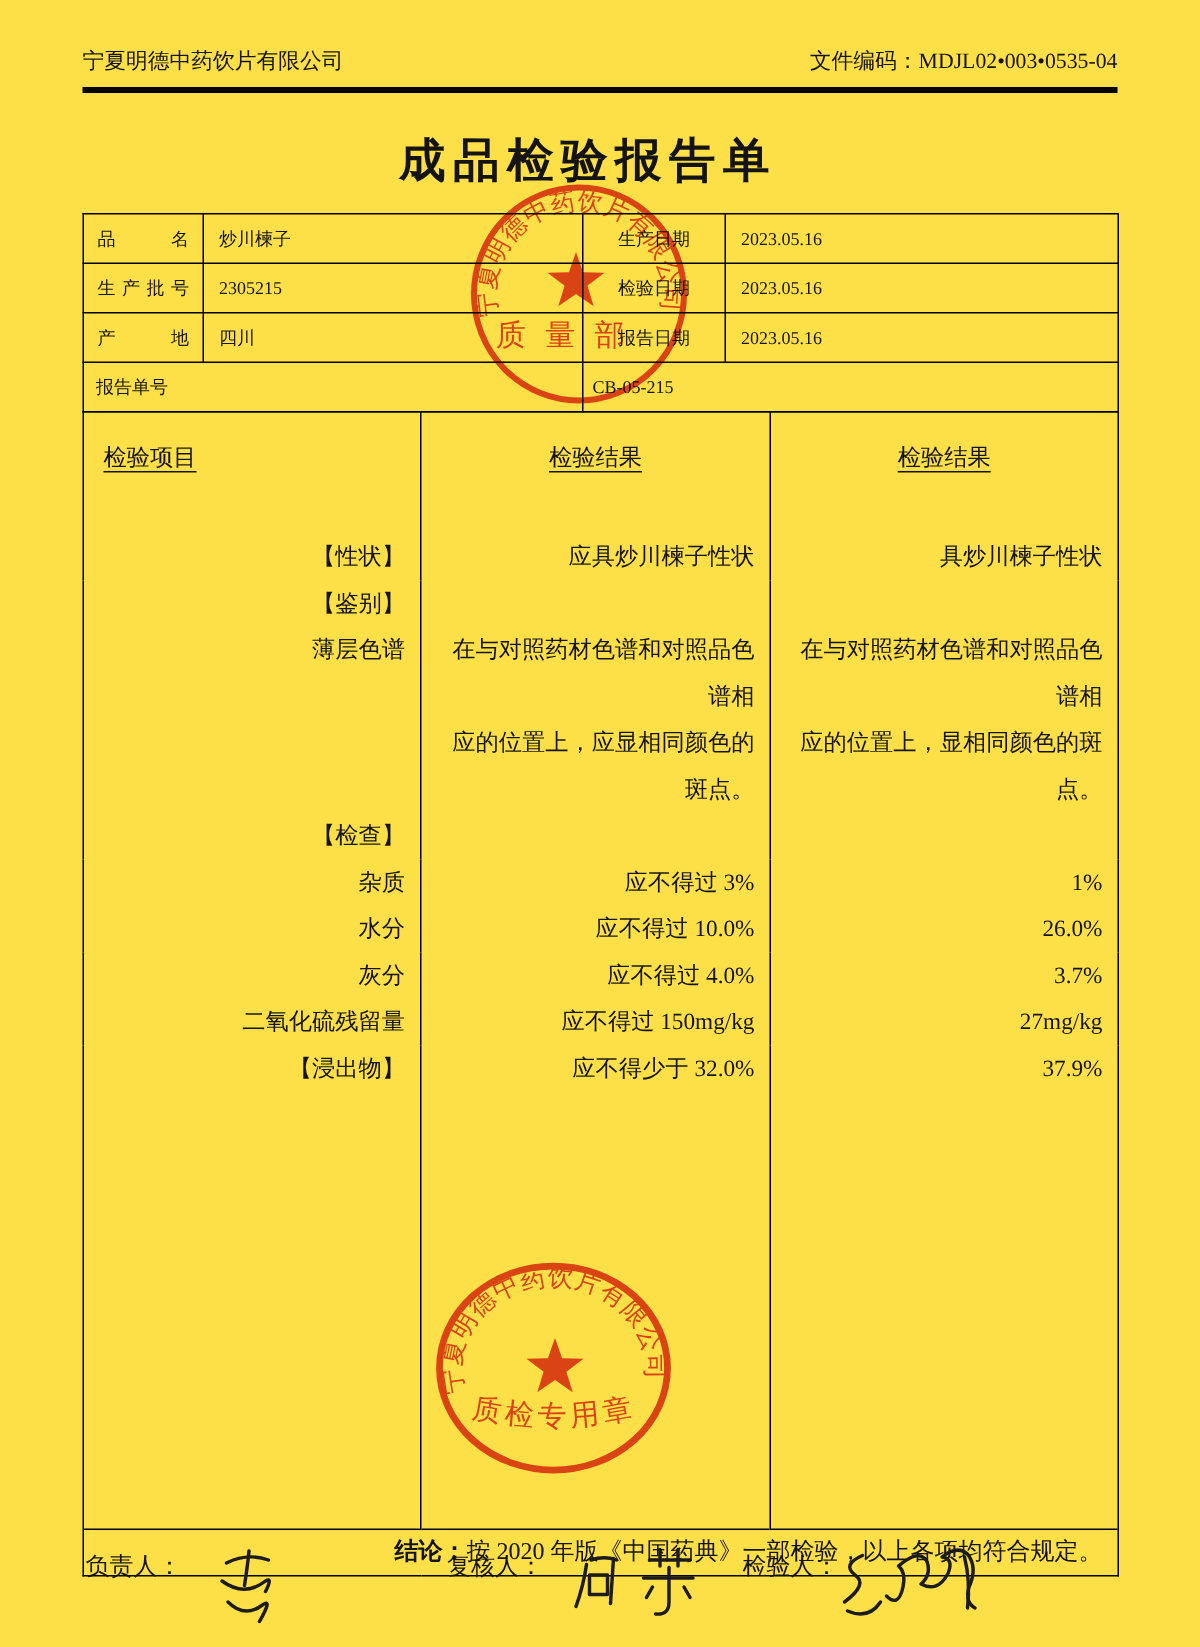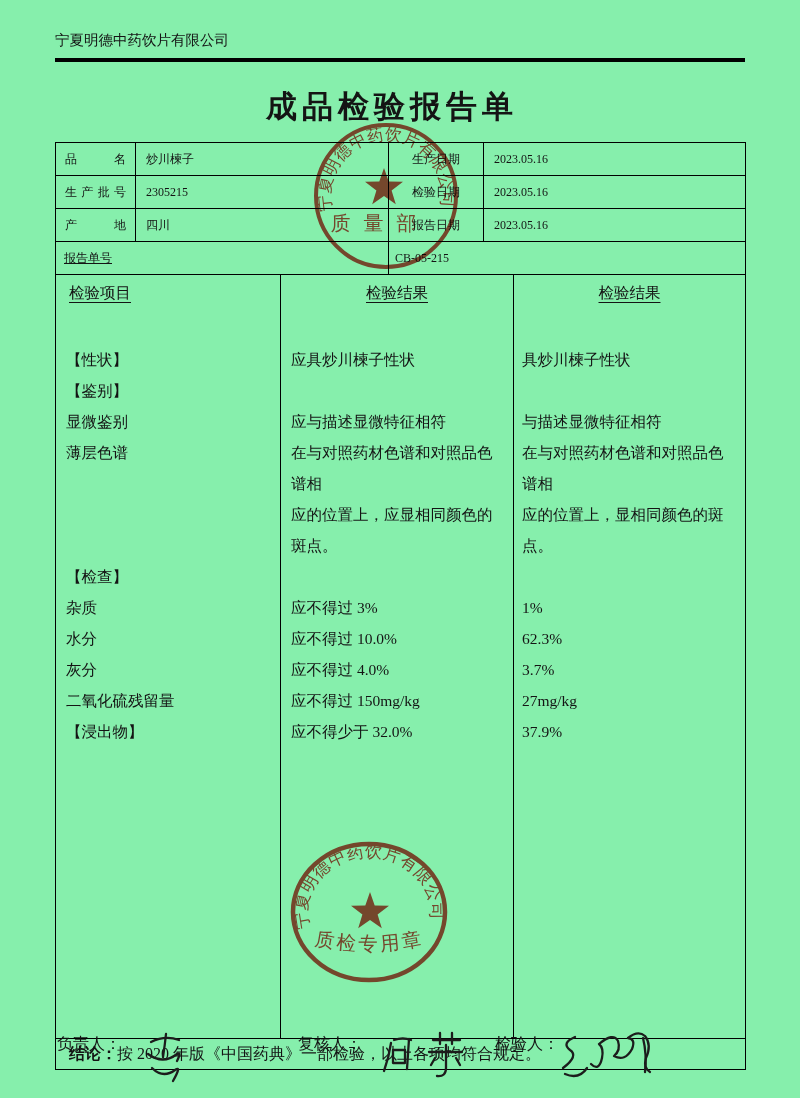--- a/index.html
+++ b/index.html
@@ -1,44 +1,44 @@
 <!DOCTYPE html>
 <html><head>
 <meta charset="utf-8">
 <style>
   html,body{margin:0;padding:0;background:#888;}
   .page{
-    position:relative;width:800px;height:1098px;background:#86efac;
+    position:relative;width:800px;height:1098px;background:#fde047;
     font-family:"Liberation Serif","DejaVu Serif",serif;color:#141414;
     overflow:hidden;margin:0 auto;
   }
   
   .hdr{position:absolute;left:55px;top:31px;width:690px;display:flex;
        justify-content:space-between;font-size:14.5px;}
   .hdr-rule{position:absolute;left:55px;top:58px;width:690px;height:4px;background:#000;}
   .title{position:absolute;left:0;top:86px;width:784px;text-align:center;
          font-size:31px;font-weight:bold;letter-spacing:5px;}
   
   table{border-collapse:collapse;table-layout:fixed;}
   .info-table{position:absolute;left:55px;top:142px;width:690px;font-size:12px;}
   .info-table td{border:1px solid #000;height:32px;padding:0 9px;overflow:hidden;}
   .info-table td.lbl{text-align:justify;text-align-last:justify;}
   .info-table td.dlbl{text-align:center;padding:0 4px;}
   .info-table td.val{padding-left:10px;}
-  .info-table td.rlbl{text-align:left;padding-left:8px;text-decoration:underline;}
+  .info-table td.rlbl{text-align:left;padding-left:8px;}
   .info-table td.rval{padding-left:6px;}
   
   .result-table{position:absolute;left:55px;top:274px;width:690px;font-size:15.5px;}
   .result-table th{border:1px solid #000;border-bottom:none;height:46px;
-       vertical-align:top;padding-top:8px;font-weight:normal;
+       vertical-align:top;padding-top:20px;font-weight:normal;
        text-decoration:underline;text-underline-offset:4px;}
   .result-table th.c1{text-align:left;padding-left:13px;}
   .result-table td{border-left:1px solid #000;border-right:1px solid #000;
        border-top:none;border-bottom:none;vertical-align:top;line-height:31px;
-       padding:0 10px;white-space:pre-line;overflow:hidden;}
+       padding:0 10px;white-space:pre-line;overflow:hidden;text-align:right;}
   .result-table td.c3{padding-left:8px;}
   tr.rt-spacer td{height:14px;}
   tr.rt-line td{height:31px;}
   tr.rt-tlc td{height:93px;margin-top:43px;}
   tr.rt-filler td{height:291px;}
   td.concl{border:1px solid #000;height:30px;line-height:30px;
        padding-left:13px;font-size:16px;white-space:normal;}
   
   .sig-row{position:absolute;left:55px;top:1028px;width:700px;height:64px;font-size:16px;}
   .sig-label{position:absolute;top:6px;}
@@ -51,20 +51,21 @@
   .stamp text{fill:currentColor;font-family:"Liberation Serif","DejaVu Serif",serif;}
   .hidden-path{fill:none;stroke:none;}
 </style>
 </head>
 <body>
 
 <div class="page">
 
   <div class="hdr">
     <span>宁夏明德中药饮片有限公司</span>
+    <span>文件编码：MDJL02•003•0535-04</span>
   </div>
   <div class="hdr-rule"></div>
 
   <div class="title">成品检验报告单</div>
 
   <table class="info-table">
     <colgroup>
         <col style="width:80px">
         <col style="width:253px">
         <col style="width:95px">
@@ -116,46 +117,41 @@
     <tr class="rt-line">
       <td>【性状】</td>
       <td>应具炒川楝子性状</td>
       <td class="c3">具炒川楝子性状</td>
     </tr>
     <tr class="rt-line">
       <td>【鉴别】</td>
       <td></td>
       <td class="c3"></td>
     </tr>
-    <tr class="rt-line">
-      <td>显微鉴别</td>
-      <td>应与描述显微特征相符</td>
-      <td class="c3">与描述显微特征相符</td>
-    </tr>
     <tr class="rt-tlc">
       <td>薄层色谱</td>
       <td>在与对照药材色谱和对照品色谱相
 应的位置上，应显相同颜色的斑点。</td>
       <td class="c3">在与对照药材色谱和对照品色谱相
 应的位置上，显相同颜色的斑点。</td>
     </tr>
     <tr class="rt-line">
       <td>【检查】</td>
       <td></td>
       <td class="c3"></td>
     </tr>
     <tr class="rt-line">
       <td>杂质</td>
       <td>应不得过 3%</td>
       <td class="c3">1%</td>
     </tr>
     <tr class="rt-line">
       <td>水分</td>
       <td>应不得过 10.0%</td>
-      <td class="c3">62.3%</td>
+      <td class="c3">26.0%</td>
     </tr>
     <tr class="rt-line">
       <td>灰分</td>
       <td>应不得过 4.0%</td>
       <td class="c3">3.7%</td>
     </tr>
     <tr class="rt-line">
       <td>二氧化硫残留量</td>
       <td>应不得过 150mg/kg</td>
       <td class="c3">27mg/kg</td>

